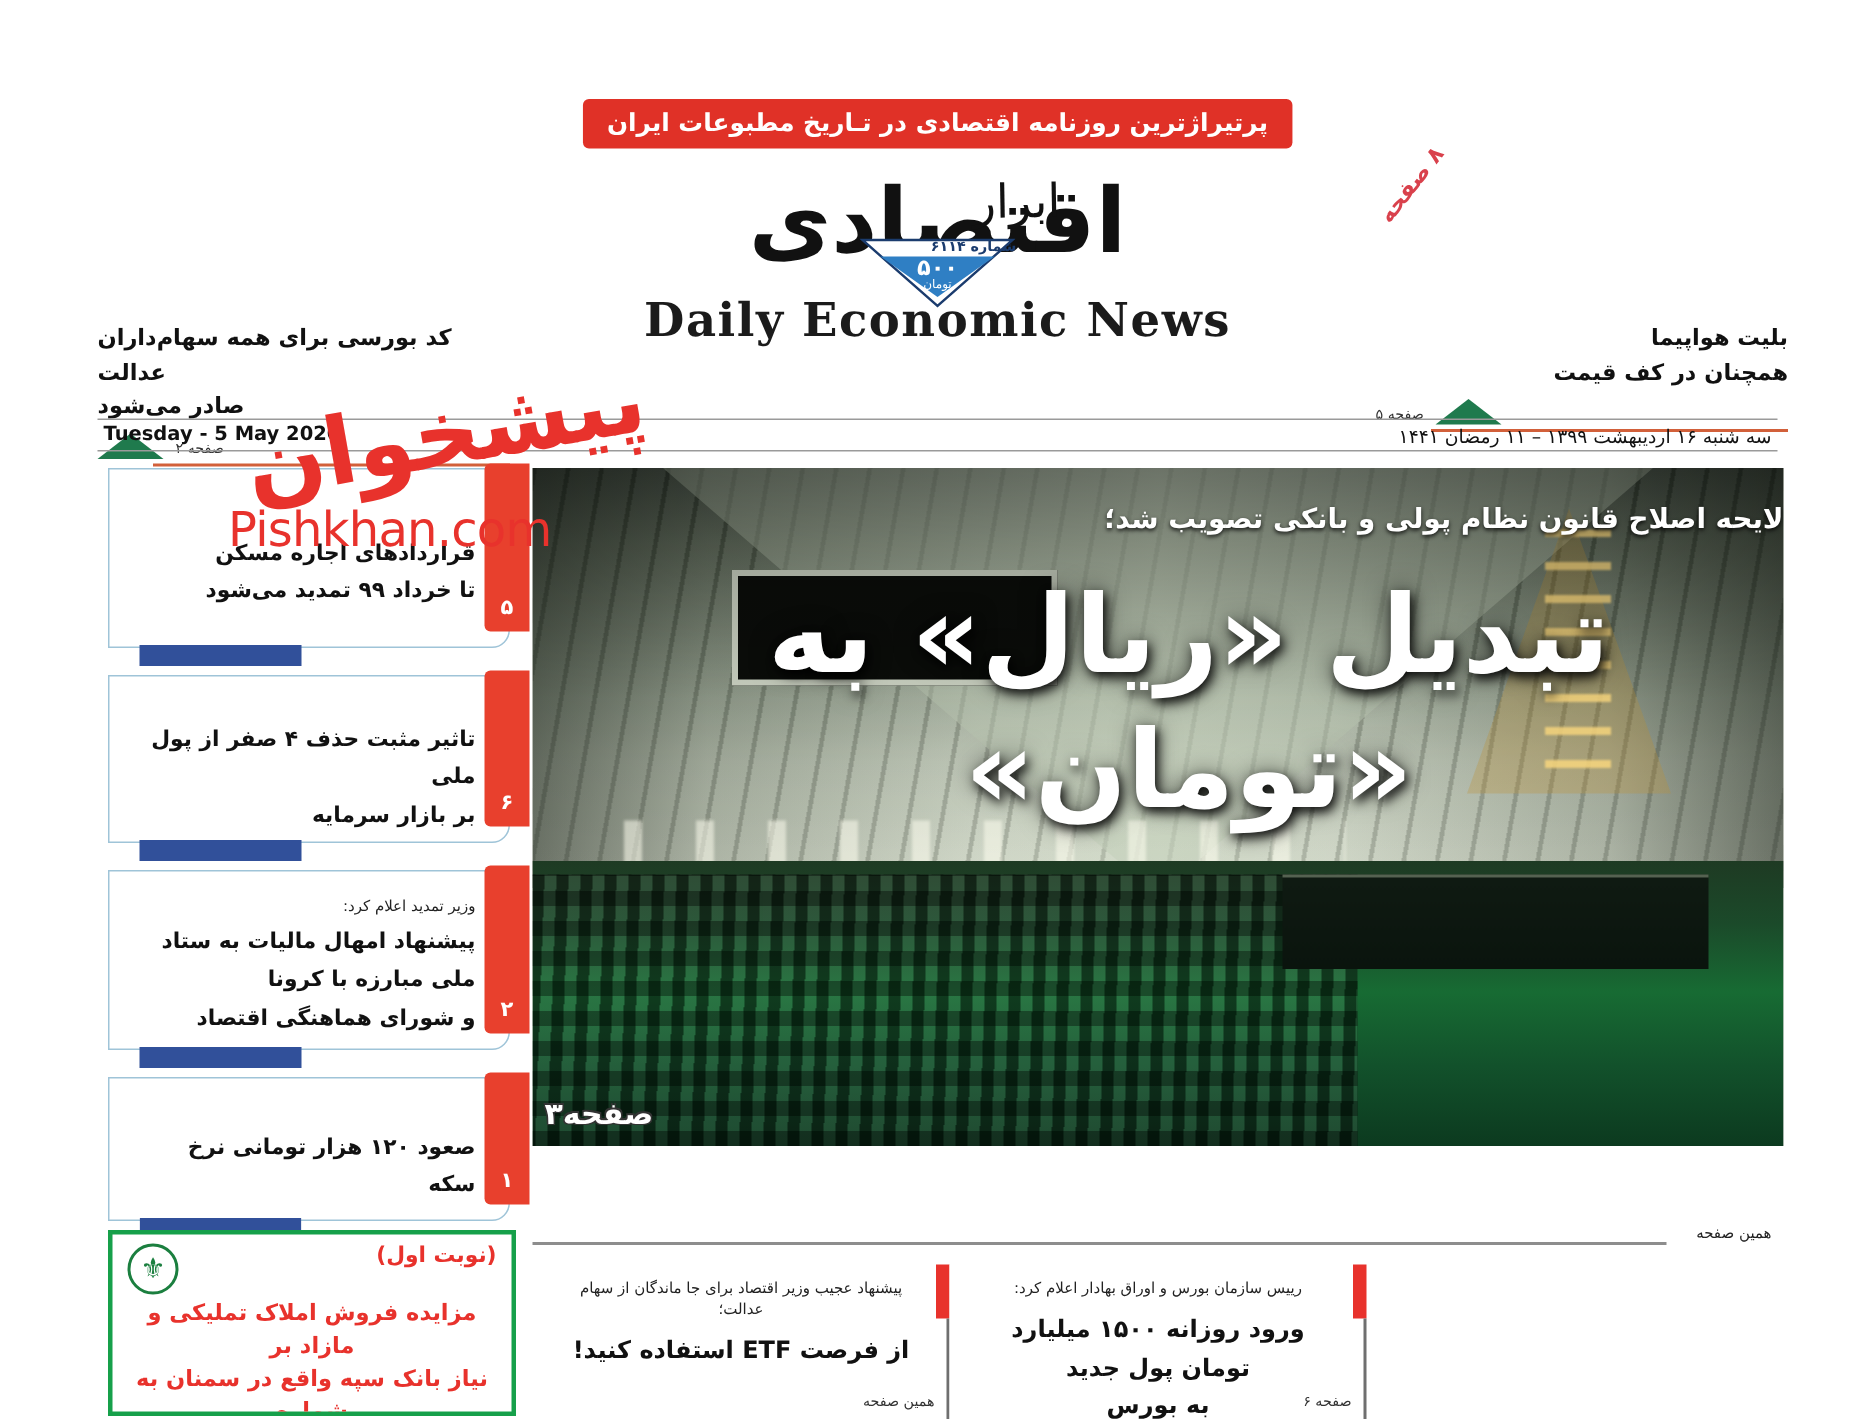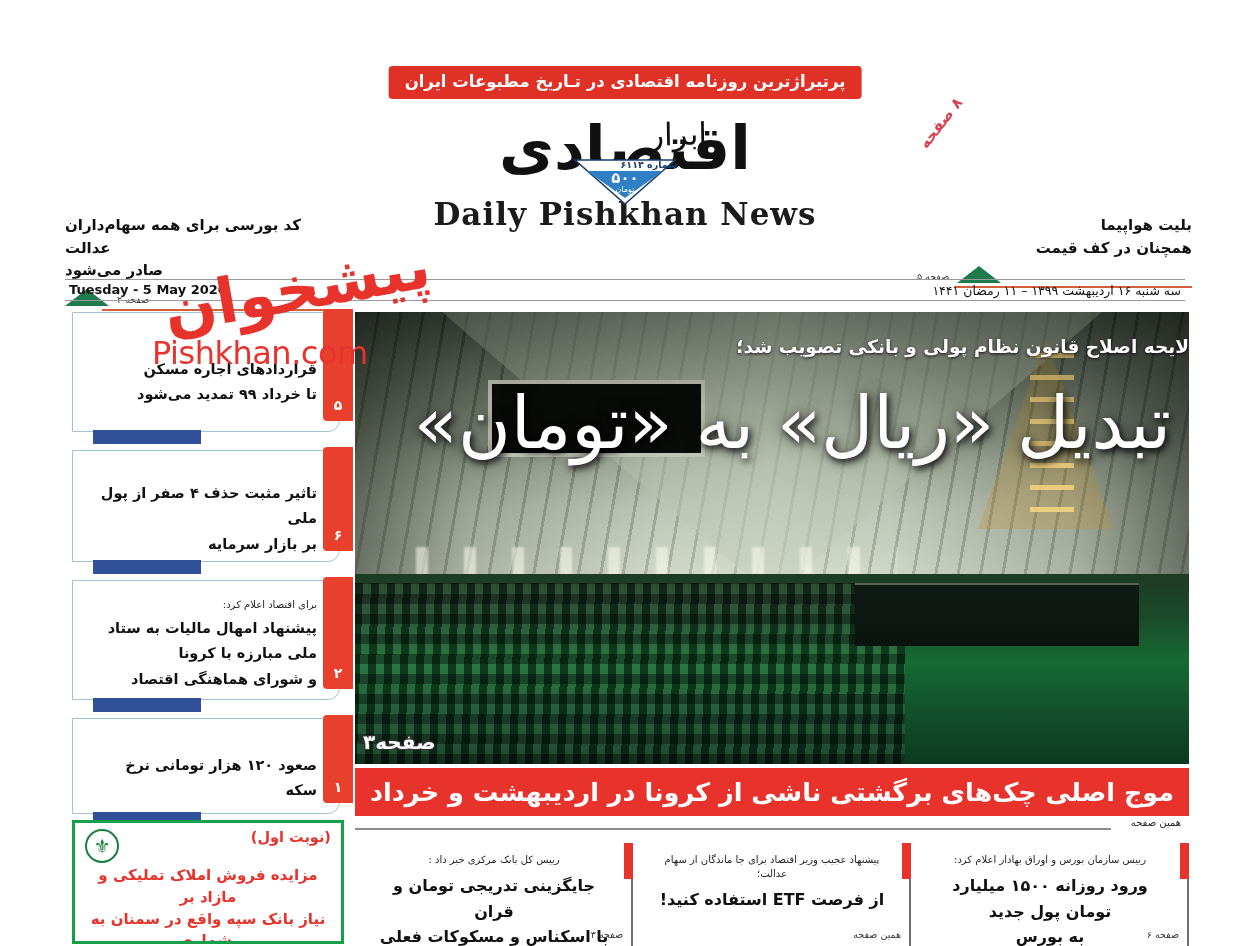--- a/index.html
+++ b/index.html
@@ -222,21 +222,21 @@
   }
   .photo-shade { position: absolute; inset: 0; background: linear-gradient(180deg, rgba(0,0,0,.34) 0%, rgba(0,0,0,.05) 34%, rgba(0,0,0,0) 60%); }
 
   .lead-kicker {
     position: absolute; left: 0; right: 0; top: 24px; text-align: right;
     color: #fff; font-size: 18.5px; font-weight: bold; direction: rtl;
     text-shadow: 0 1px 3px rgba(0,0,0,.85);
   }
   .lead-title {
     position: absolute; left: 0; right: 0; top: 66px; text-align: center;
-    color: #fff; font-size: 72px; font-weight: normal; direction: rtl;
+    color: #fff; font-size: 72px; font-weight: bold; direction: rtl;
     line-height: 1.25; letter-spacing: -1px;
     text-shadow: 2px 3px 7px rgba(0,0,0,.9), 0 0 16px rgba(0,0,0,.55);
     padding-left: 41px;
   }
   .lead-badge {
     position: absolute; right: auto; left: 8px; bottom: 10px;
     color: #fff; font-size: 20px; font-weight: bold; direction: rtl;
     text-shadow: 1px 1px 0 #333, -1px -1px 0 #333, 1px -1px 0 #333, -1px 1px 0 #333;
   }
 
@@ -273,21 +273,21 @@
 <div class="page">
 
   <div class="top-slogan">پرتیراژترین روزنامه اقتصادی در تـاریخ مطبوعات ایران</div>
 
   <div class="masthead">
     <div class="mast-row">
       <span class="mast-main">اقتصادی</span>
       <span class="mast-sub-word">ابرار</span>
       <span class="pages-corner">۸ صفحه</span>
     </div>
-    <div class="mast-en">Daily Pishkhan News</div>
+    <div class="mast-en">Daily Economic News</div>
   </div>
 
   <div class="price-tri">
     <svg class="tri-outline" viewBox="0 0 104 48">
       <polygon points="2,2 102,2 52,46" fill="#ffffff" stroke="#1b3c6e" stroke-width="1.6"></polygon>
       <polygon points="14,13 90,13 52,40" fill="#2f7fc4"></polygon>
     </svg>
     <div class="tri-num">شماره ۶۱۱۴</div>
     <div class="tri-price">
       <span class="big">۵۰۰</span>
@@ -341,21 +341,21 @@
       <div class="card-body" style="padding-top:30px">
         <div class="card-title">تاثیر مثبت حذف ۴ صفر از پول ملی
 بر بازار سرمایه</div>
       </div>
       <div class="card-notch"></div>
     </div>
 
     <div class="card" style="height:120px">
       <div class="card-num" style="height:112px">۲</div>
       <div class="card-body" style="padding-top:18px">
-        <div class="card-kicker">برای اقتصاد اعلام کرد:</div>
+        <div class="card-kicker">وزیر تمدید اعلام کرد:</div>
         <div class="card-title">پیشنهاد امهال مالیات به ستاد ملی مبارزه با کرونا
 و شورای هماهنگی اقتصاد</div>
       </div>
       <div class="card-notch"></div>
     </div>
 
     <div class="card" style="height:96px">
       <div class="card-num" style="height:88px">۱</div>
       <div class="card-body" style="padding-top:34px">
         <div class="card-title">صعود ۱۲۰ هزار تومانی نرخ سکه</div>
@@ -388,40 +388,27 @@
       <div class="floor"></div>
       <div class="seats"></div>
       <div class="dais"></div>
       <div class="photo-shade"></div>
     </div>
     <div class="lead-kicker">لایحه اصلاح قانون نظام پولی و بانکی تصویب شد؛</div>
     <div class="lead-title">تبدیل «ریال» به «تومان»</div>
     <div class="lead-badge">صفحه۳</div>
   </div>
 
-  <div class="redband">
-    <div class="redband-text">موج اصلی چک‌های برگشتی ناشی از کرونا در اردیبهشت و خرداد</div>
-  </div>
   <div class="redband-foot">
     <div class="rbf-label">همین صفحه</div>
     <div class="rbf-rule"></div>
   </div>
 
   <div class="bottom-cols">
 
-    <div class="bcol">
-      <div class="bdiv-red" style="right:0"></div>
-      <div class="bdiv-gray" style="right:0"></div>
-      <div class="bcol-inner">
-        <div class="bcol-kicker">رییس کل بانک مرکزی خبر داد :</div>
-        <div class="bcol-title">جایگزینی تدریجی تومان و قران
-با اسکناس و مسکوکات فعلی</div>
-      </div>
-      <div class="bcol-page">صفحه ۳</div>
-    </div>
 
     <div class="bcol">
       <div class="bdiv-red" style="right:0"></div>
       <div class="bdiv-gray" style="right:0"></div>
       <div class="bcol-inner">
         <div class="bcol-kicker">پیشنهاد عجیب وزیر اقتصاد برای جا ماندگان از سهام عدالت؛</div>
         <div class="bcol-title">از فرصت ETF استفاده کنید!</div>
       </div>
       <div class="bcol-page">همین صفحه</div>
     </div>

